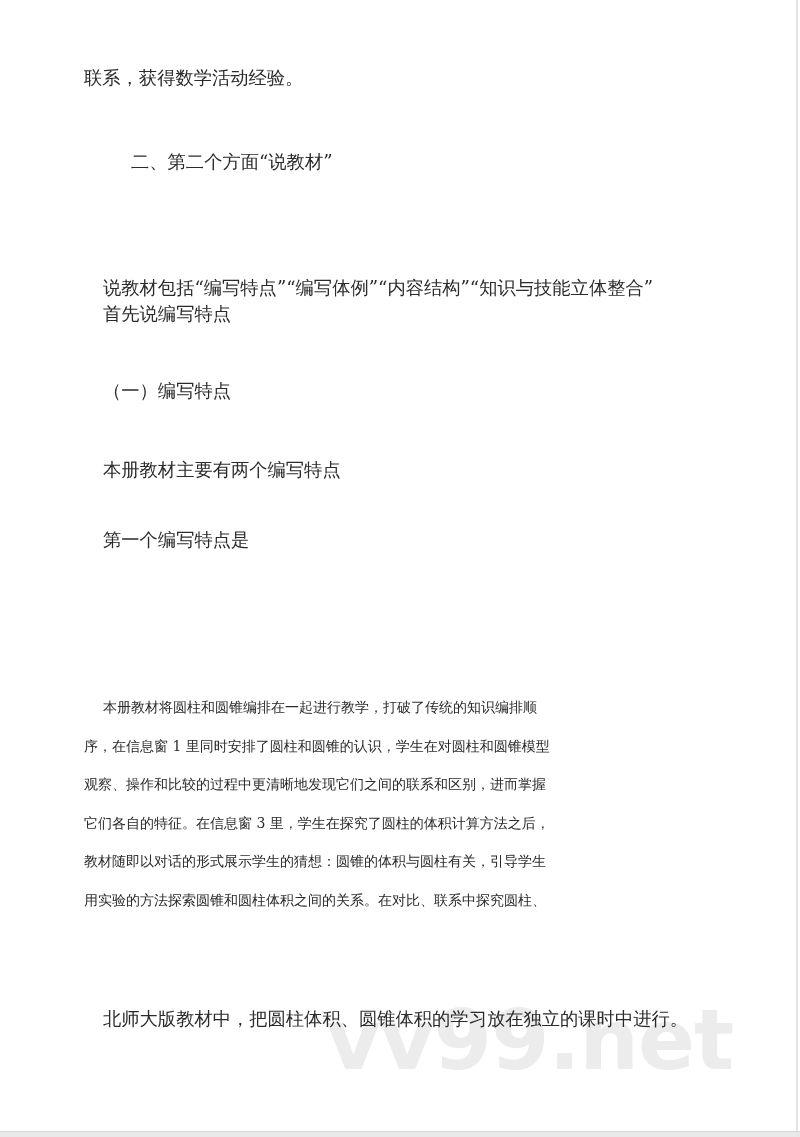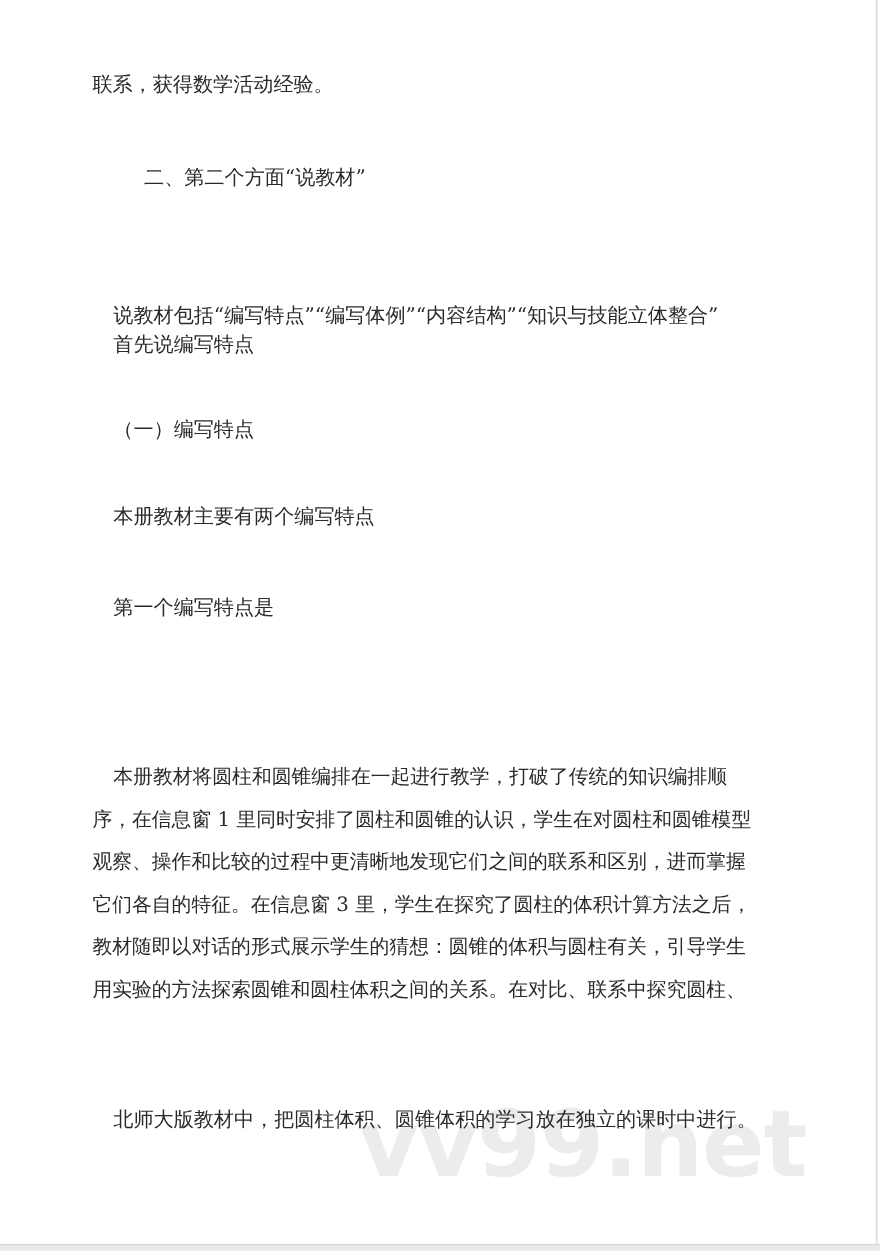--- a/index.html
+++ b/index.html
@@ -40,21 +40,21 @@
       line-height: 24px;
       white-space: nowrap;
       letter-spacing: 0px;
     }
     .indent { left: 103px; }
     .body-para {
       position: absolute;
       left: 84px;
       top: 688px;
       width: 612px;
-      font-size: 18px;
+      font-size: 14px;
       line-height: 38.5px;
       text-indent: 19px;
       text-align: justify;
     }
     .body-para span.l {
       display: block;
       white-space: nowrap;
     }
     .body-para span.l.first { padding-left: 19px; }
     .watermark {
@@ -85,21 +85,21 @@
   <div class="line indent fg" style="top:150px;margin-left:28px;">二、第二个方面“说教材”</div>
 
   <div class="line indent fg" style="top:228px;margin-top:48px;">说教材包括“编写特点”“编写体例”“内容结构”“知识与技能立体整合”</div>
 
   <div class="line indent fg" style="top:302px;">首先说编写特点</div>
 
   <div class="line indent fg" style="top:379px;">（一）编写特点</div>
 
   <div class="line indent fg" style="top:458px;">本册教材主要有两个编写特点</div>
 
-  <div class="line indent fg" style="top:541px;">第一个编写特点是</div>
+  <div class="line indent fg" style="top:528px;">第一个编写特点是</div>
 
 
   <div class="body-para fg" style="text-indent:0;">
     <span class="l first">本册教材将圆柱和圆锥编排在一起进行教学，打破了传统的知识编排顺</span>
     <span class="l">序，在信息窗 1 里同时安排了圆柱和圆锥的认识，学生在对圆柱和圆锥模型</span>
     <span class="l">观察、操作和比较的过程中更清晰地发现它们之间的联系和区别，进而掌握</span>
     <span class="l">它们各自的特征。在信息窗 3 里，学生在探究了圆柱的体积计算方法之后，</span>
     <span class="l">教材随即以对话的形式展示学生的猜想：圆锥的体积与圆柱有关，引导学生</span>
     <span class="l">用实验的方法探索圆锥和圆柱体积之间的关系。在对比、联系中探究圆柱、</span>
   </div>

